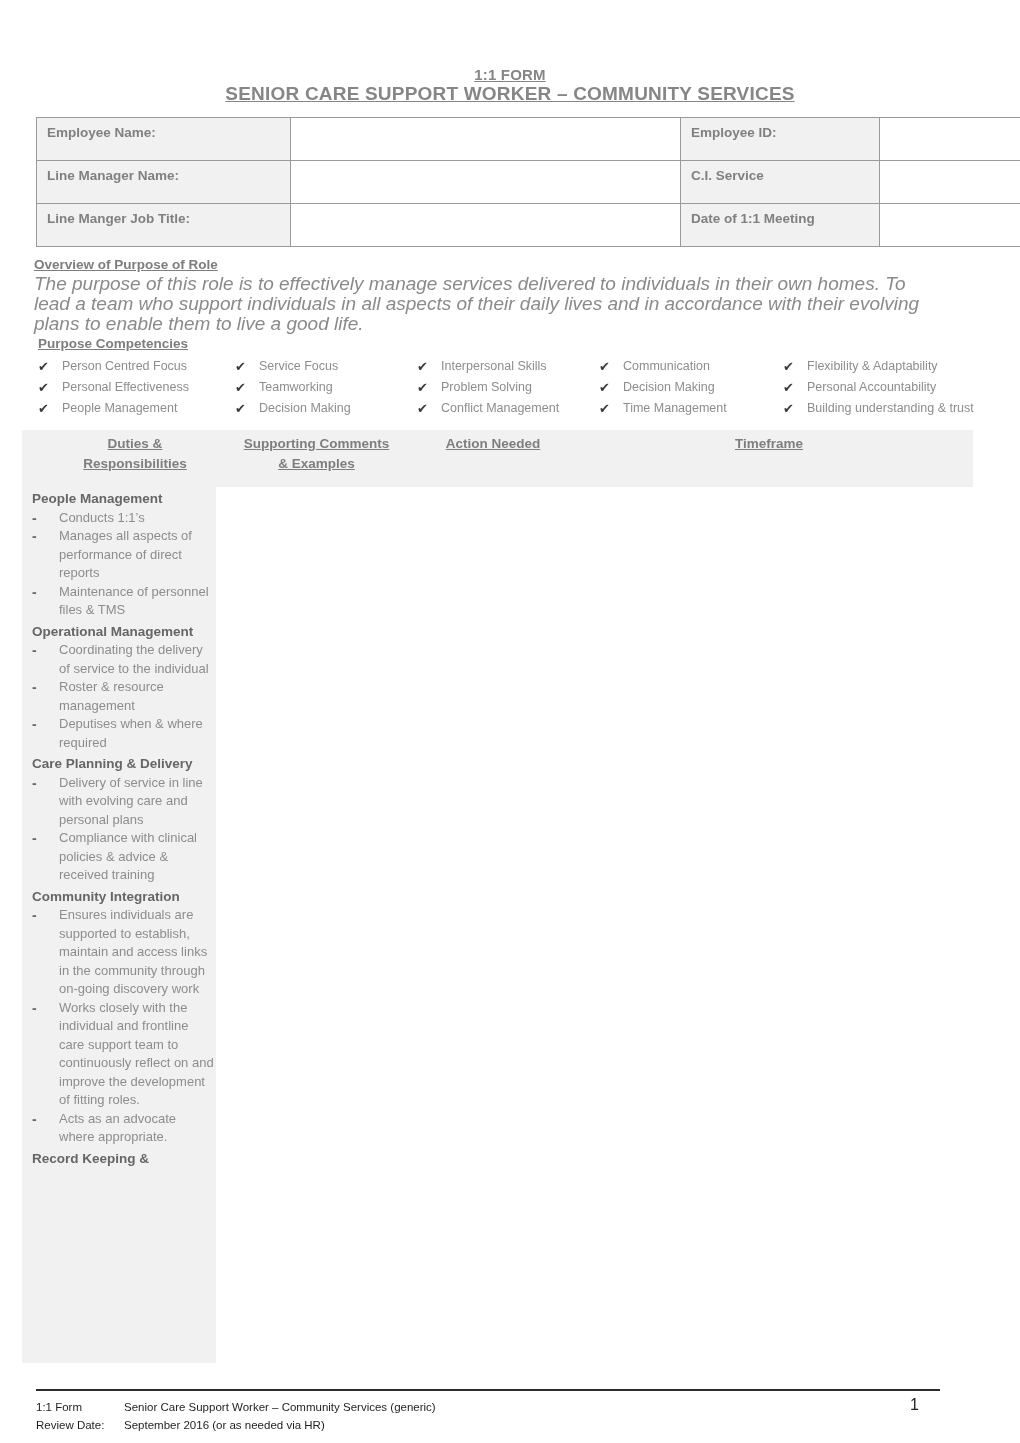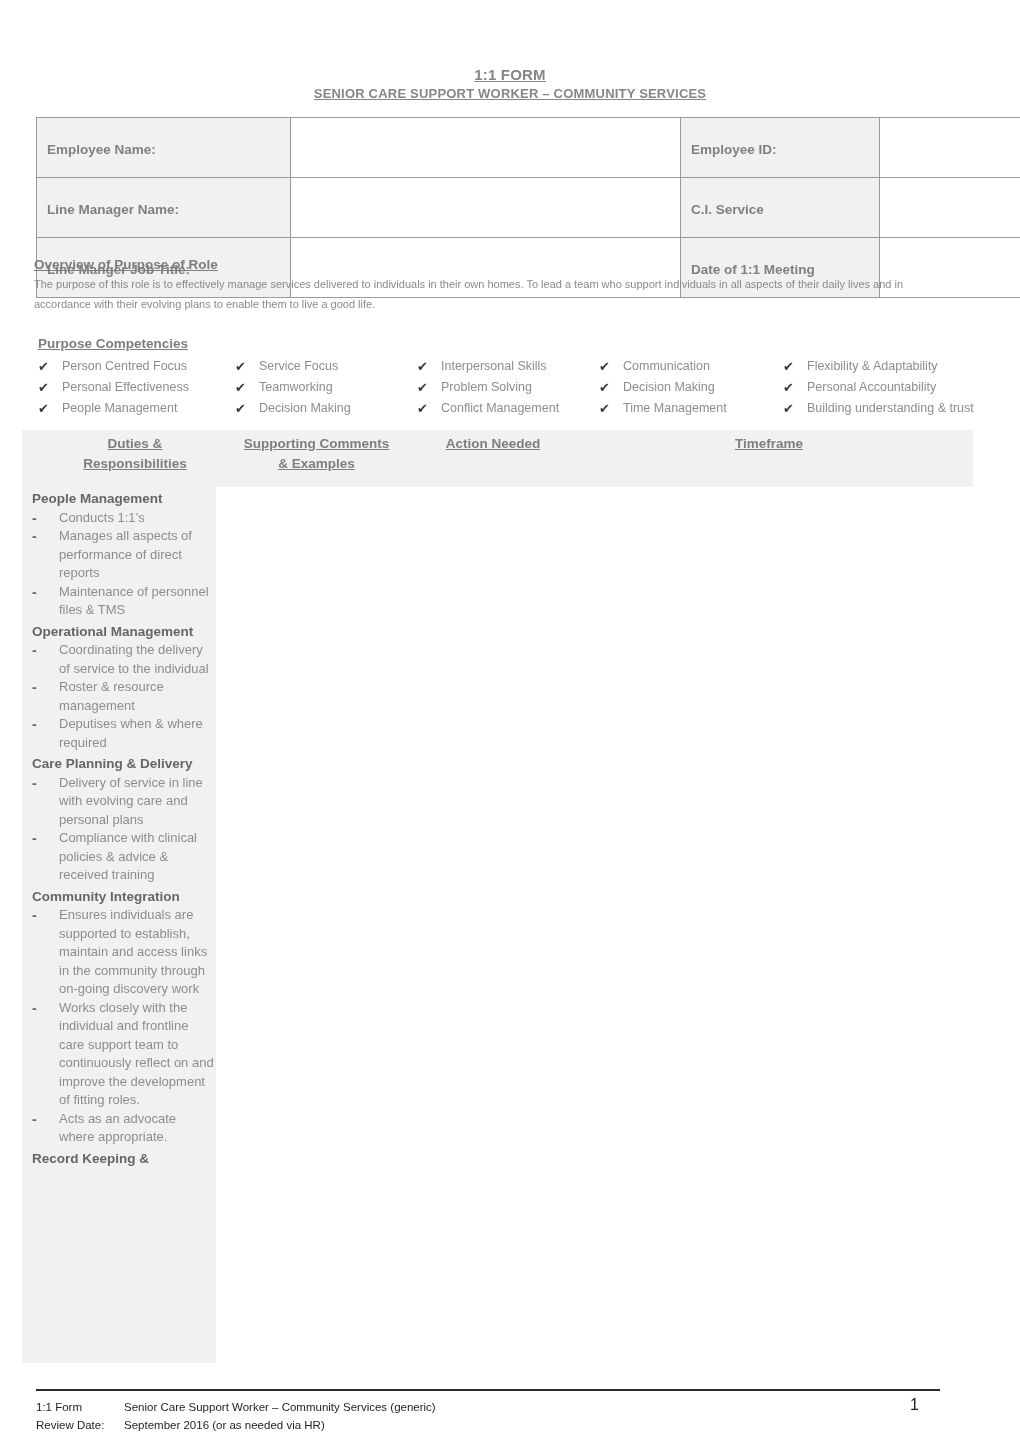--- a/index.html
+++ b/index.html
@@ -34,37 +34,37 @@
   }
   .title-line {
     font-weight: bold;
     font-size: 15px;
     color: #868686;
     text-decoration: underline;
     letter-spacing: 0.2px;
     line-height: 19px;
   }
   .title-line.sub {
-    font-size: 13px;
+    font-size: 19px;
   }
 
   
   .info-table {
     position: absolute;
     left: 36px;
     top: 102px;
     width: 940px;
     border-collapse: collapse;
     table-layout: fixed;
   }
   .info-table td {
     border: 1px solid #9a9a9a;
     height: 35px;
     vertical-align: top;
-    padding: 24px 10px 0 10px;
+    padding: 7px 10px 0 10px;
     font-size: 13.5px;
     font-weight: bold;
     color: #808080;
   }
   .info-table td.label {
     background: #f1f1f1;
   }
   .info-table td.blank {
     background: #ffffff;
   }
@@ -81,23 +81,24 @@
     width: 900px;
   }
   .sec-heading {
     font-weight: bold;
     font-size: 13.5px;
     color: #7d7d7d;
     text-decoration: underline;
     margin-bottom: 2px;
   }
   .overview-text {
-    font-size: 11px;
+    font-size: 19px;
     line-height: 20px;
     color: #8a8a8a;
+    font-style: italic;
   }
 
   
   .competencies {
     position: absolute;
     left: 38px;
     top: 321px;
     width: 940px;
   }
   .comp-grid {

